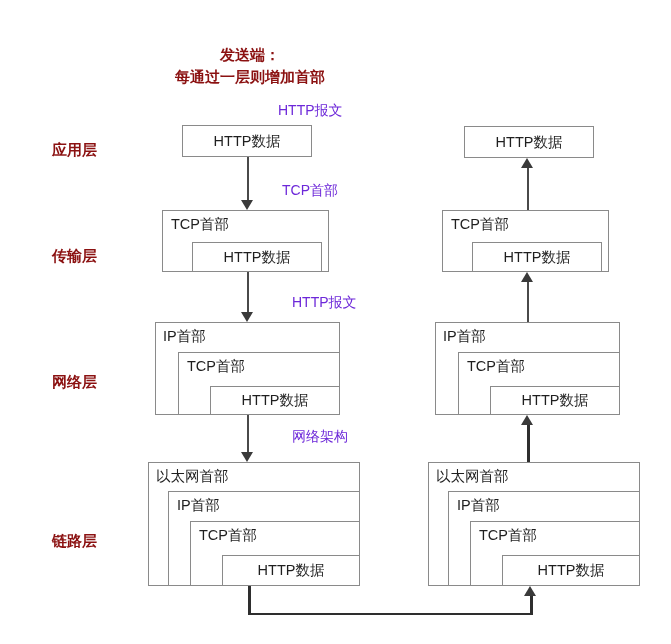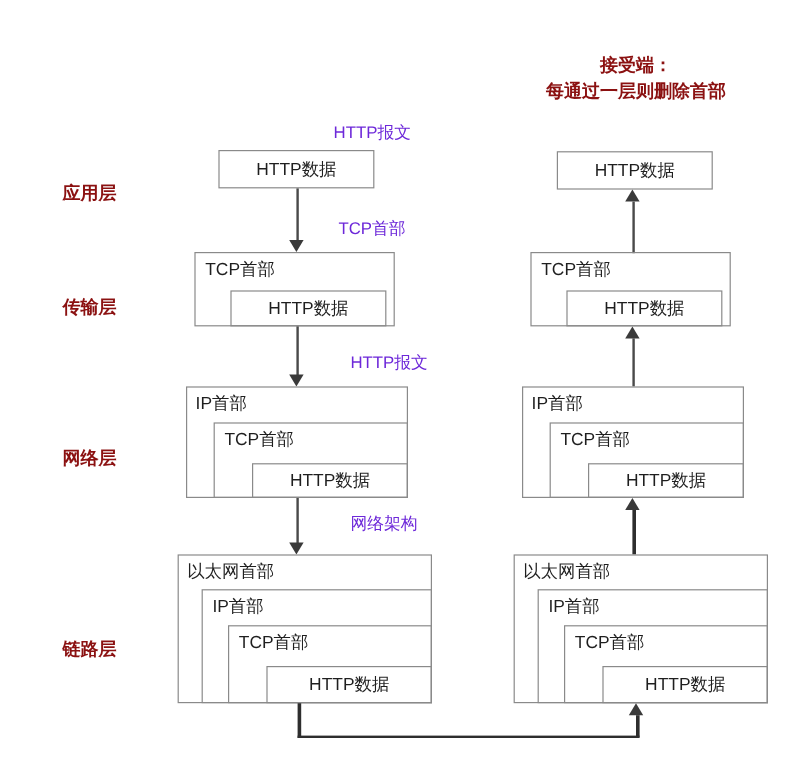--- a/index.html
+++ b/index.html
@@ -80,27 +80,27 @@
     border-right:6px solid transparent;
   }
   .arrow-down{border-top:10px solid #3a3a3a;}
   .arrow-up{border-bottom:10px solid #3a3a3a;}
 </style>
 </head>
 <body>
 
 <div id="stage">
 
-
-  <div class="col-head" style="left:410px;top:44px;width:240px;">
-    <span>接受端：</span>
-    <span class="l2">每通过一层则删除首部</span>
+  <div class="col-head" style="left:130px;top:44px;width:240px;">
+    <span>发送端：</span>
+    <span class="l2">每通过一层则增加首部</span>
   </div>
 
-  <div class="layer-label" style="left:52px;top:152px;">应用层</div>
+
+  <div class="layer-label" style="left:52px;top:141px;">应用层</div>
   <div class="layer-label" style="left:52px;top:247px;">传输层</div>
   <div class="layer-label" style="left:52px;top:373px;">网络层</div>
   <div class="layer-label" style="left:52px;top:532px;">链路层</div>
 
   <div class="caption" style="left:258px;top:102px;">HTTP报文</div>
   <div class="caption" style="left:262px;top:182px;">TCP首部</div>
   <div class="caption" style="left:272px;top:294px;">HTTP报文</div>
   <div class="caption" style="left:272px;top:428px;">网络架构</div>
 
   <div class="box" style="left:182px;top:125px;width:130px;height:32px;">

